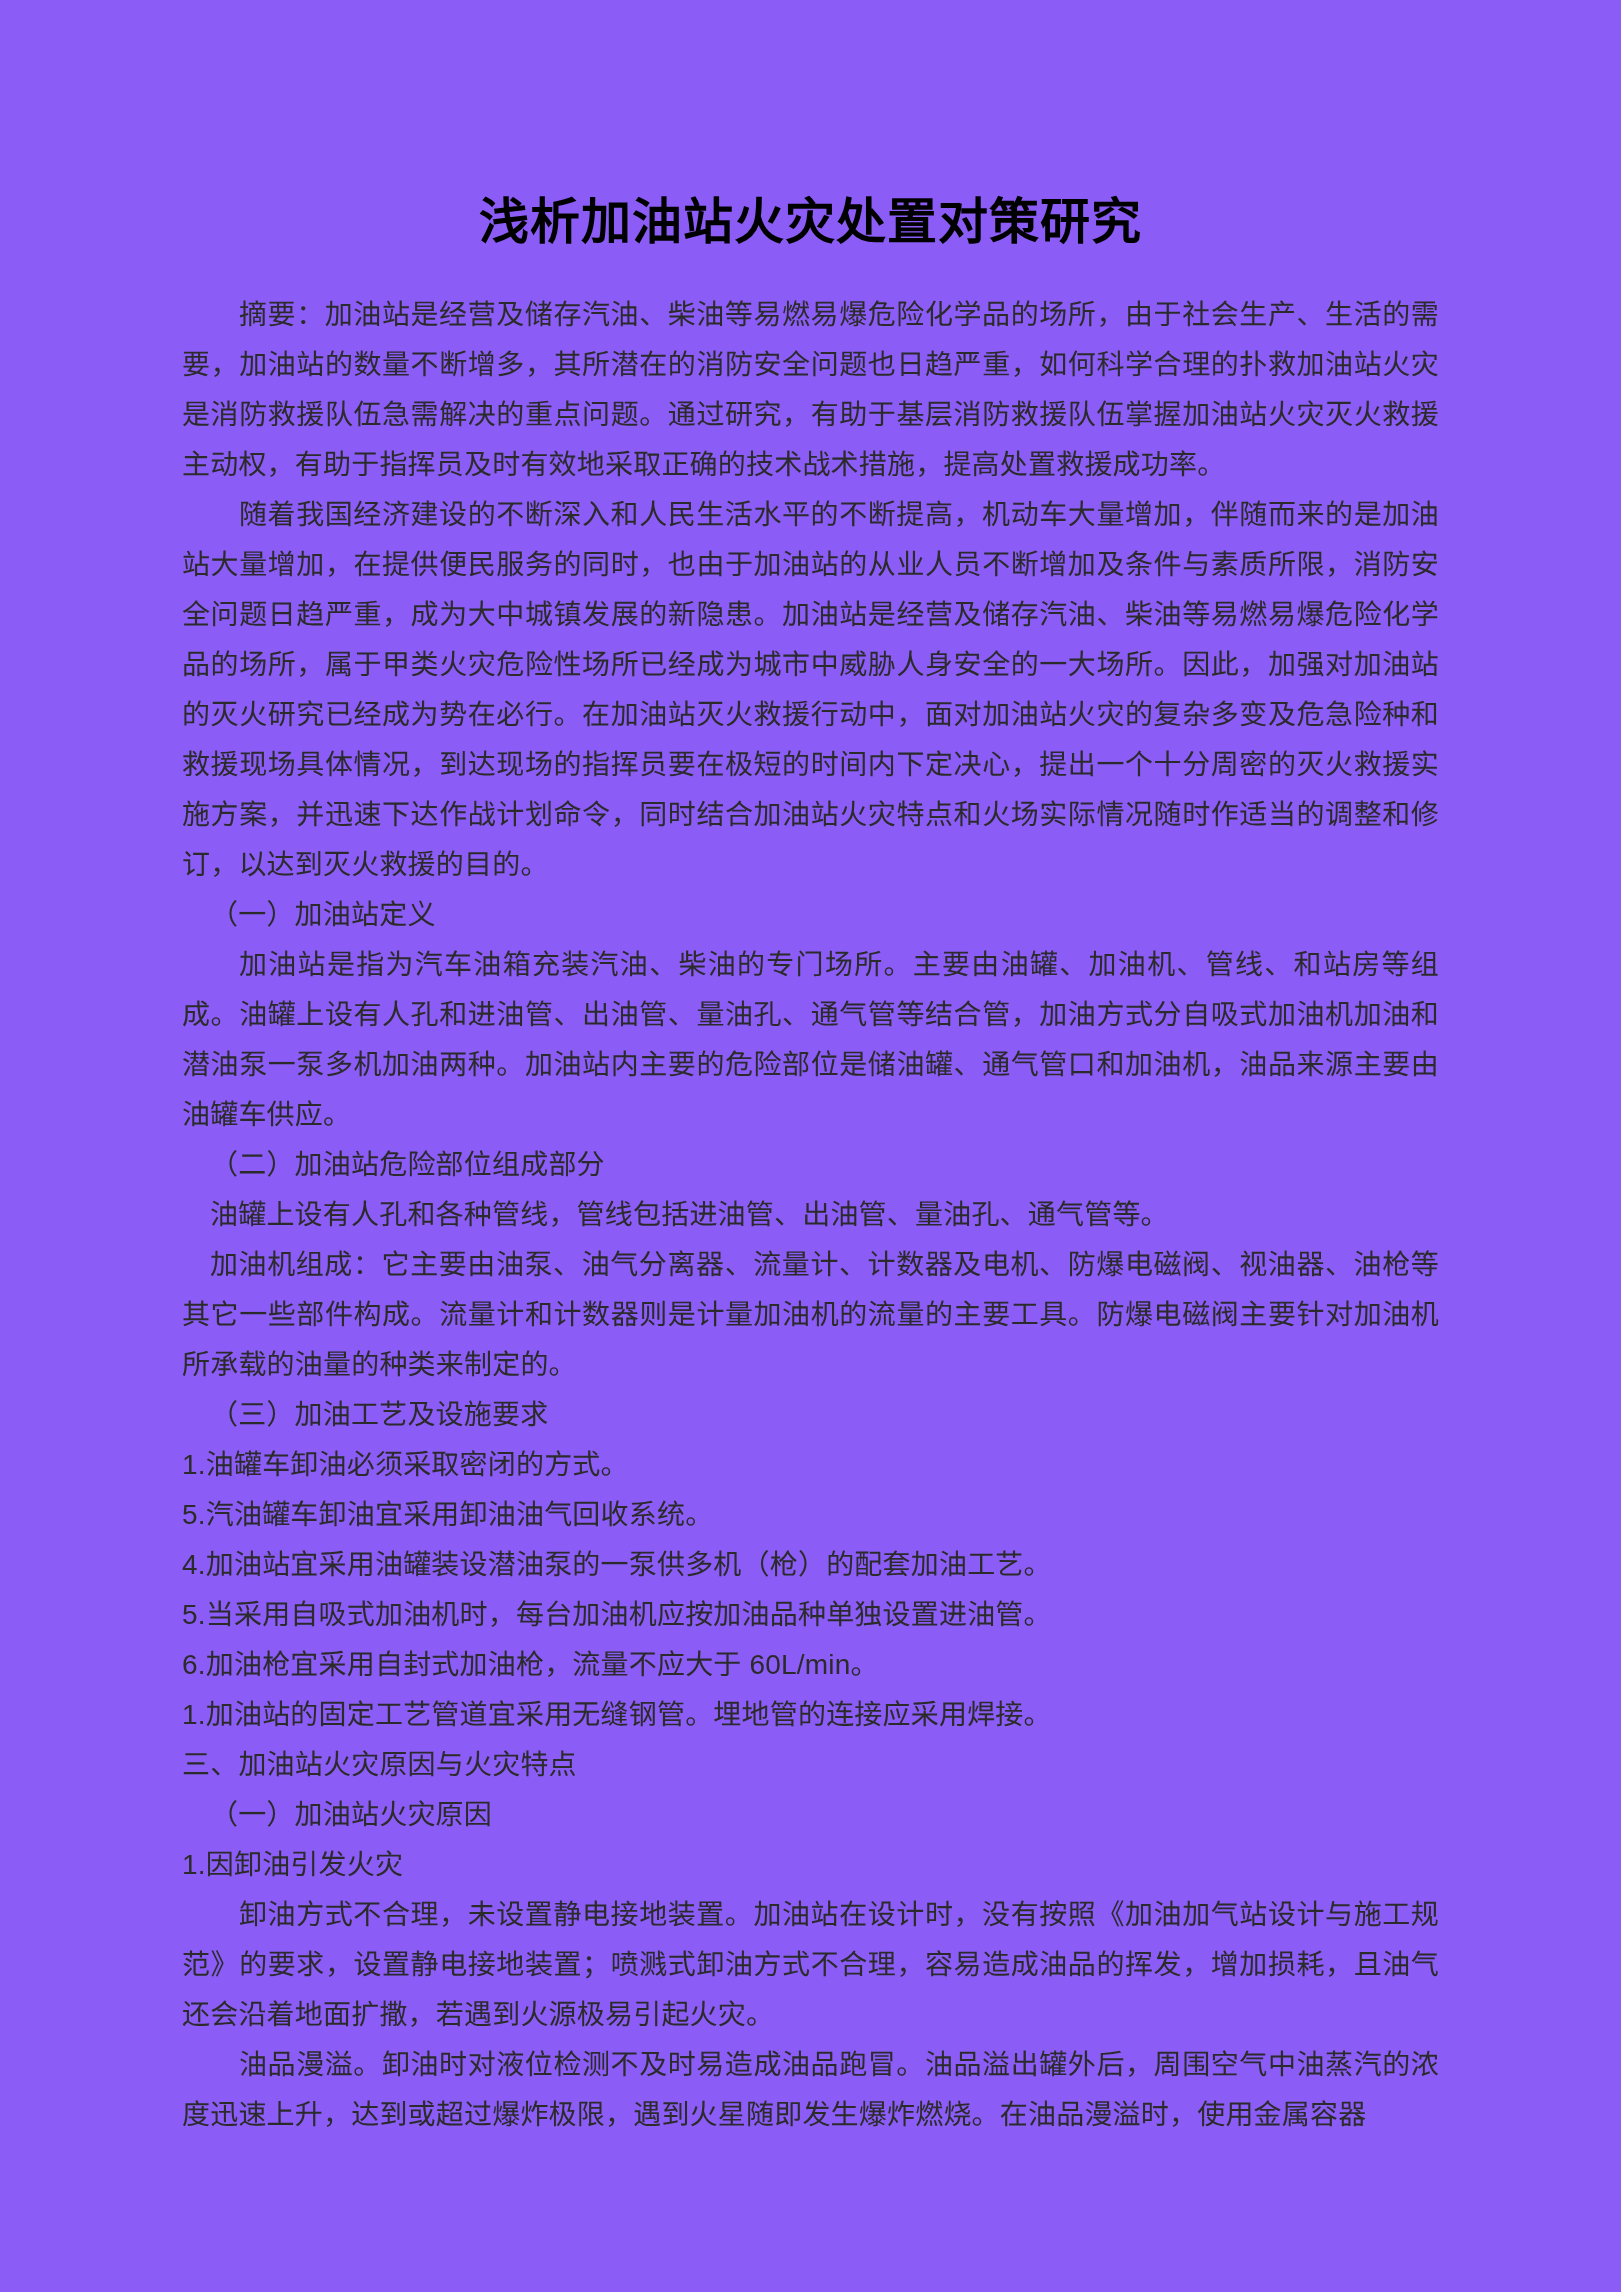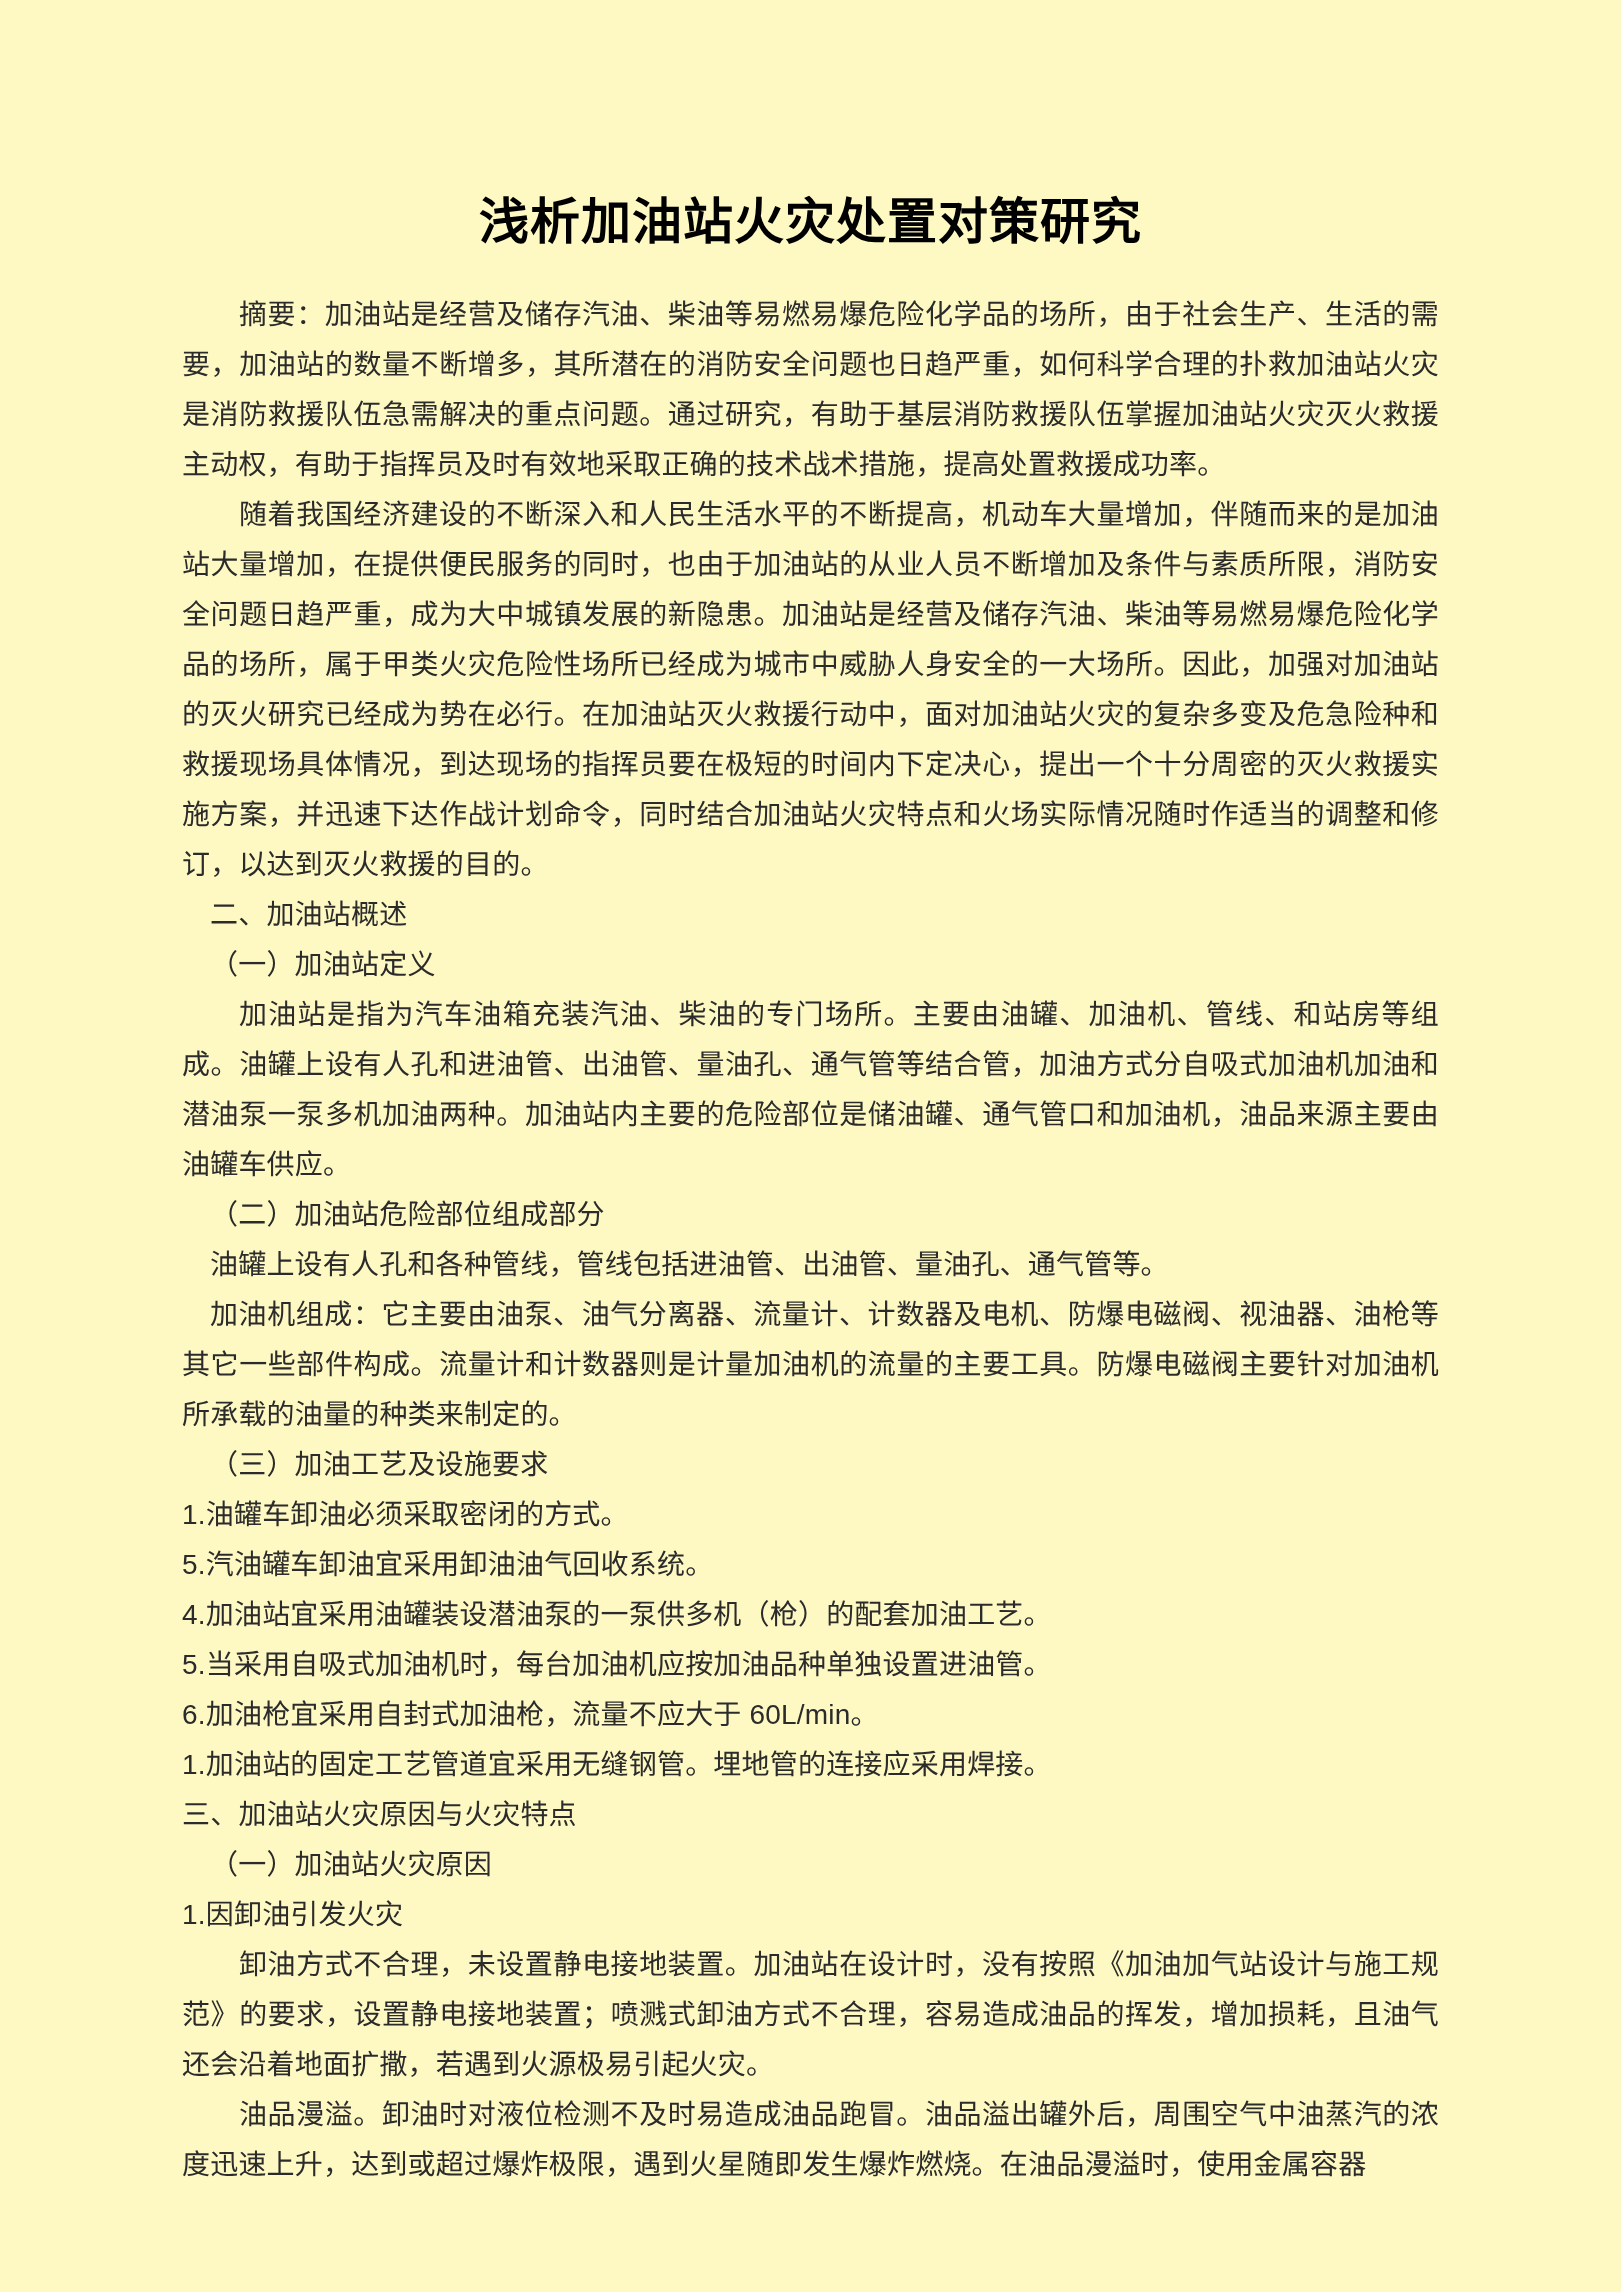--- a/index.html
+++ b/index.html
@@ -13,21 +13,21 @@
     height: 2293px;
     font-family: "DejaVu Sans", "Liberation Sans", sans-serif;
     color: #231f20;
     -webkit-font-smoothing: antialiased;
   }
 
   .page {
     position: relative;
     width: 1621px;
     height: 2293px;
-    background: #fef9c3;
+    background: #8b5cf6;
     box-sizing: border-box;
     padding: 13px;
     overflow: hidden;
   }
 
   .content {
     position: absolute;
     left: 182px;
     top: 0;
     width: 1257px;
@@ -78,21 +78,20 @@
 
 <div class="page">
   <div class="content">
 
     <h1 class="doc-title">浅析加油站火灾处置对策研究</h1>
 
     <div class="body-block">
 
     <p class="para indent2">摘要：加油站是经营及储存汽油、柴油等易燃易爆危险化学品的场所，由于社会生产、生活的需要，加油站的数量不断增多，其所潜在的消防安全问题也日趋严重，如何科学合理的扑救加油站火灾是消防救援队伍急需解决的重点问题。通过研究，有助于基层消防救援队伍掌握加油站火灾灭火救援主动权，有助于指挥员及时有效地采取正确的技术战术措施，提高处置救援成功率。</p>
         <p class="para indent2">随着我国经济建设的不断深入和人民生活水平的不断提高，机动车大量增加，伴随而来的是加油站大量增加，在提供便民服务的同时，也由于加油站的从业人员不断增加及条件与素质所限，消防安全问题日趋严重，成为大中城镇发展的新隐患。加油站是经营及储存汽油、柴油等易燃易爆危险化学品的场所，属于甲类火灾危险性场所已经成为城市中威胁人身安全的一大场所。因此，加强对加油站的灭火研究已经成为势在必行。在加油站灭火救援行动中，面对加油站火灾的复杂多变及危急险种和救援现场具体情况，到达现场的指挥员要在极短的时间内下定决心，提出一个十分周密的灭火救援实施方案，并迅速下达作战计划命令，同时结合加油站火灾特点和火场实际情况随时作适当的调整和修订，以达到灭火救援的目的。</p>
-        <p class="para indent-head">二、加油站概述</p>
         <p class="para indent-head">（一）加油站定义</p>
         <p class="para indent2">加油站是指为汽车油箱充装汽油、柴油的专门场所。主要由油罐、加油机、管线、和站房等组成。油罐上设有人孔和进油管、出油管、量油孔、通气管等结合管，加油方式分自吸式加油机加油和潜油泵一泵多机加油两种。加油站内主要的危险部位是储油罐、通气管口和加油机，油品来源主要由油罐车供应。</p>
         <p class="para indent-head">（二）加油站危险部位组成部分</p>
         <p class="para indent1">油罐上设有人孔和各种管线，管线包括进油管、出油管、量油孔、通气管等。</p>
         <p class="para indent1">加油机组成：它主要由油泵、油气分离器、流量计、计数器及电机、防爆电磁阀、视油器、油枪等其它一些部件构成。流量计和计数器则是计量加油机的流量的主要工具。防爆电磁阀主要针对加油机所承载的油量的种类来制定的。</p>
         <p class="para indent-head">（三）加油工艺及设施要求</p>
         <p class="para indent0">1.油罐车卸油必须采取密闭的方式。</p>
         <p class="para indent0">5.汽油罐车卸油宜采用卸油油气回收系统。</p>
         <p class="para indent0">4.加油站宜采用油罐装设潜油泵的一泵供多机（枪）的配套加油工艺。</p>
         <p class="para indent0">5.当采用自吸式加油机时，每台加油机应按加油品种单独设置进油管。</p>

